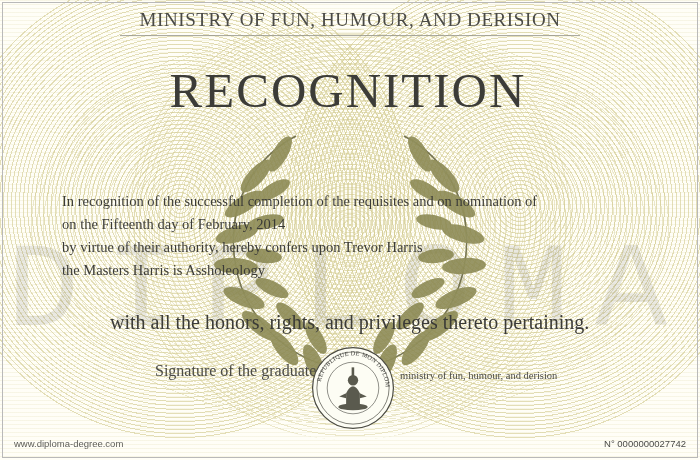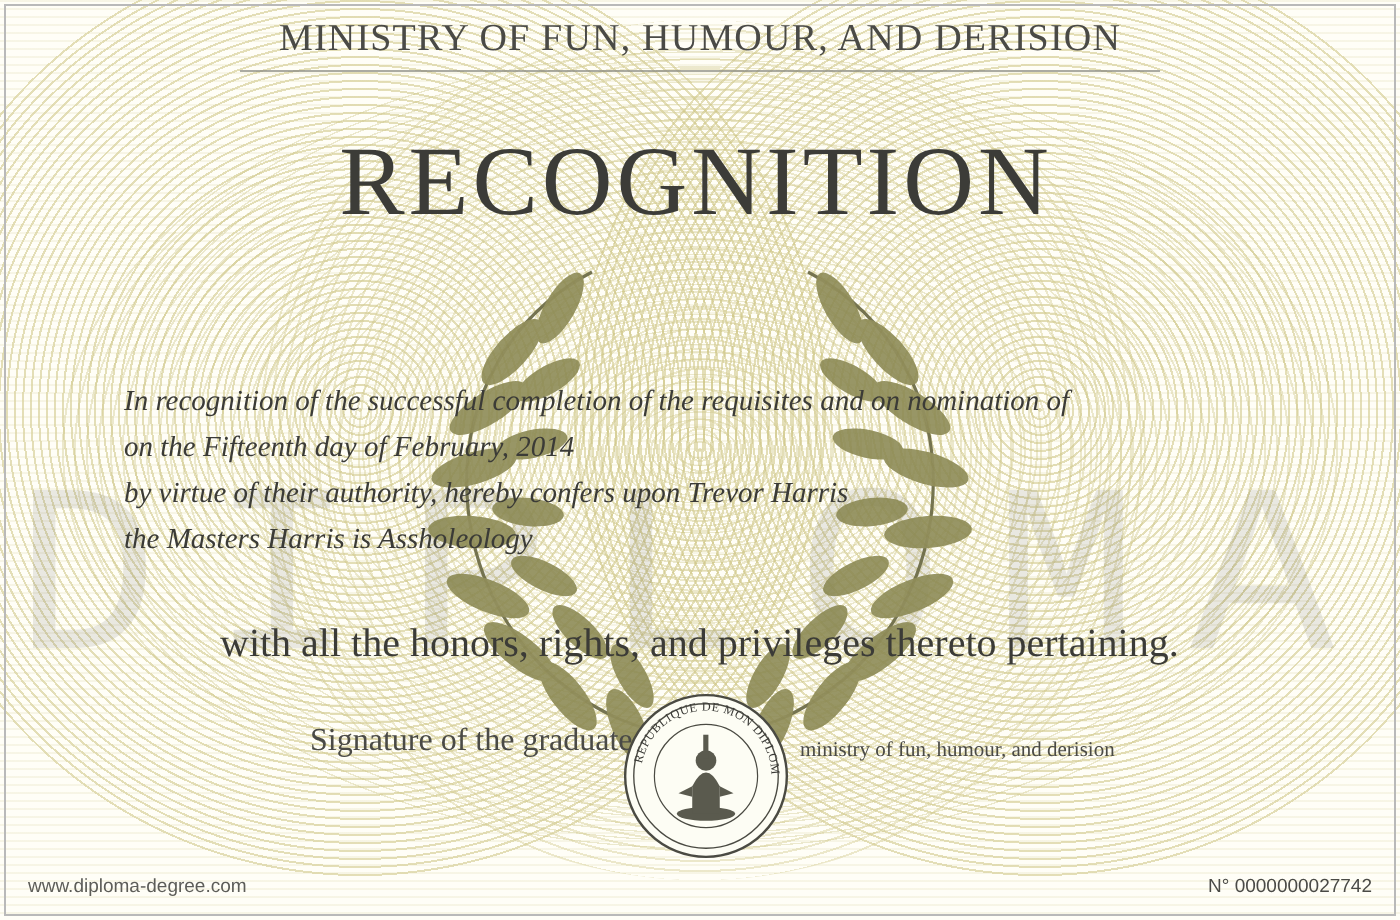--- a/index.html
+++ b/index.html
@@ -133,21 +133,20 @@
     color: #3c3c38;
   }
   .body-text {
     position: absolute;
     left: 62px;
     top: 190px;
     width: 580px;
     font-size: 14.5px;
     line-height: 23px;
     color: #3b3b37;
-    font-style: italic;
   }
   .body-text div { white-space: nowrap; }
   .honors {
     position: absolute;
     left: 110px;
     top: 311px;
     width: 480px;
     font-size: 20px;
     color: #3b3b37;
   }

